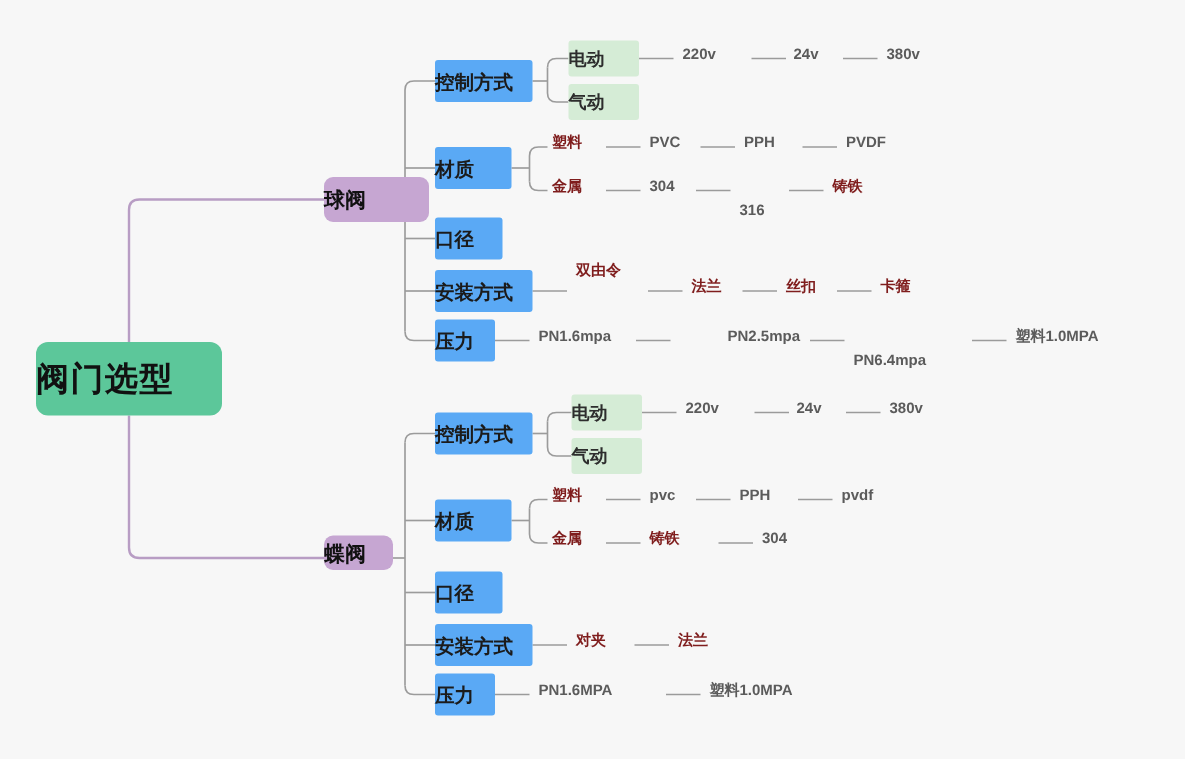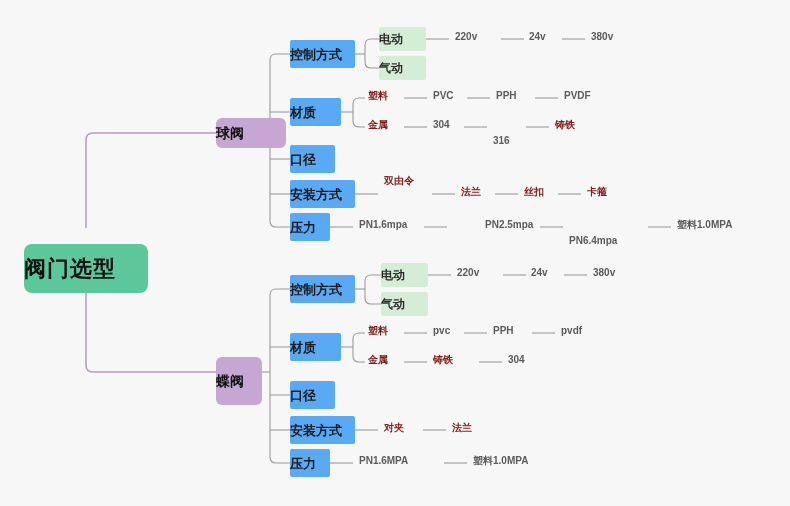--- a/index.html
+++ b/index.html
@@ -38,21 +38,20 @@
     white-space: nowrap;
     line-height: 1;
   }
   .node-root {
     background: #5cc79a;
     color: #111111;
     font-size: 22px;
     font-weight: bold;
     border-radius: 8px;
     letter-spacing: 1px;
-    margin-top: 16px;
   }
   .node-branch {
     background: #c6a6d2;
     color: #111111;
     font-size: 14px;
     font-weight: bold;
     border-radius: 6px;
   }
   .node-cat {
     background: #5aa9f5;
@@ -208,21 +207,21 @@
   <div class="leaf leaf-cn" style="left:587px; top:187px;">卡箍</div>
 
   <div class="node node-cat" style="left:290px; top:213px; width:40px; height:28px;">
     <span>压力</span>
   </div>
   <div class="leaf" style="left:359px; top:220px;">PN1.6mpa</div>
   <div class="leaf" style="left:453px; top:220px;margin-left:32px;">PN2.5mpa</div>
   <div class="leaf" style="left:569px; top:236px;">PN6.4mpa</div>
   <div class="leaf" style="left:677px; top:220px;">塑料1.0MPA</div>
 
-  <div class="node node-branch" style="left:216px; top:357px; width:46px; height:48px;">
+  <div class="node node-branch" style="left:216px; top:357px; width:46px; height:23px;">
     <span>蝶阀</span>
   </div>
 
   <div class="node node-cat" style="left:290px; top:275px; width:65px; height:28px;">
     <span>控制方式</span>
   </div>
   <div class="node node-sub" style="left:381px; top:263px; width:47px; height:24px;">
     <span>电动</span>
   </div>
   <div class="node node-sub" style="left:381px; top:292px; width:47px; height:24px;">

